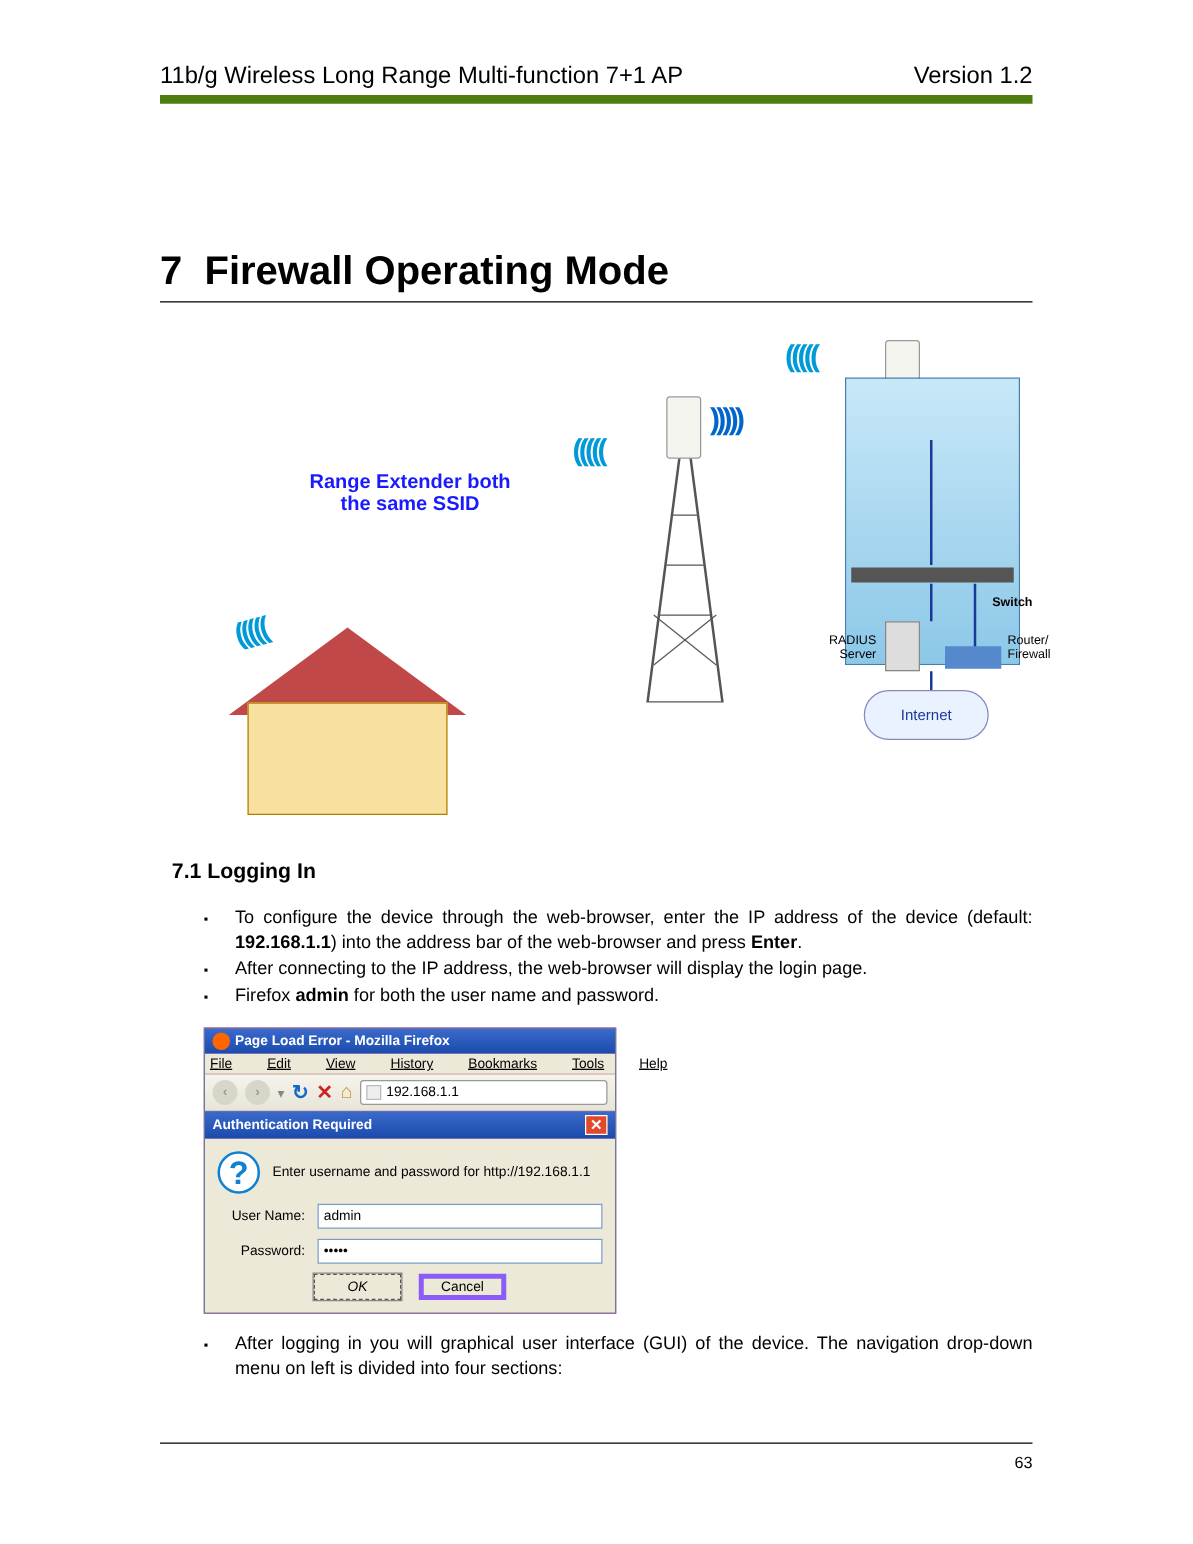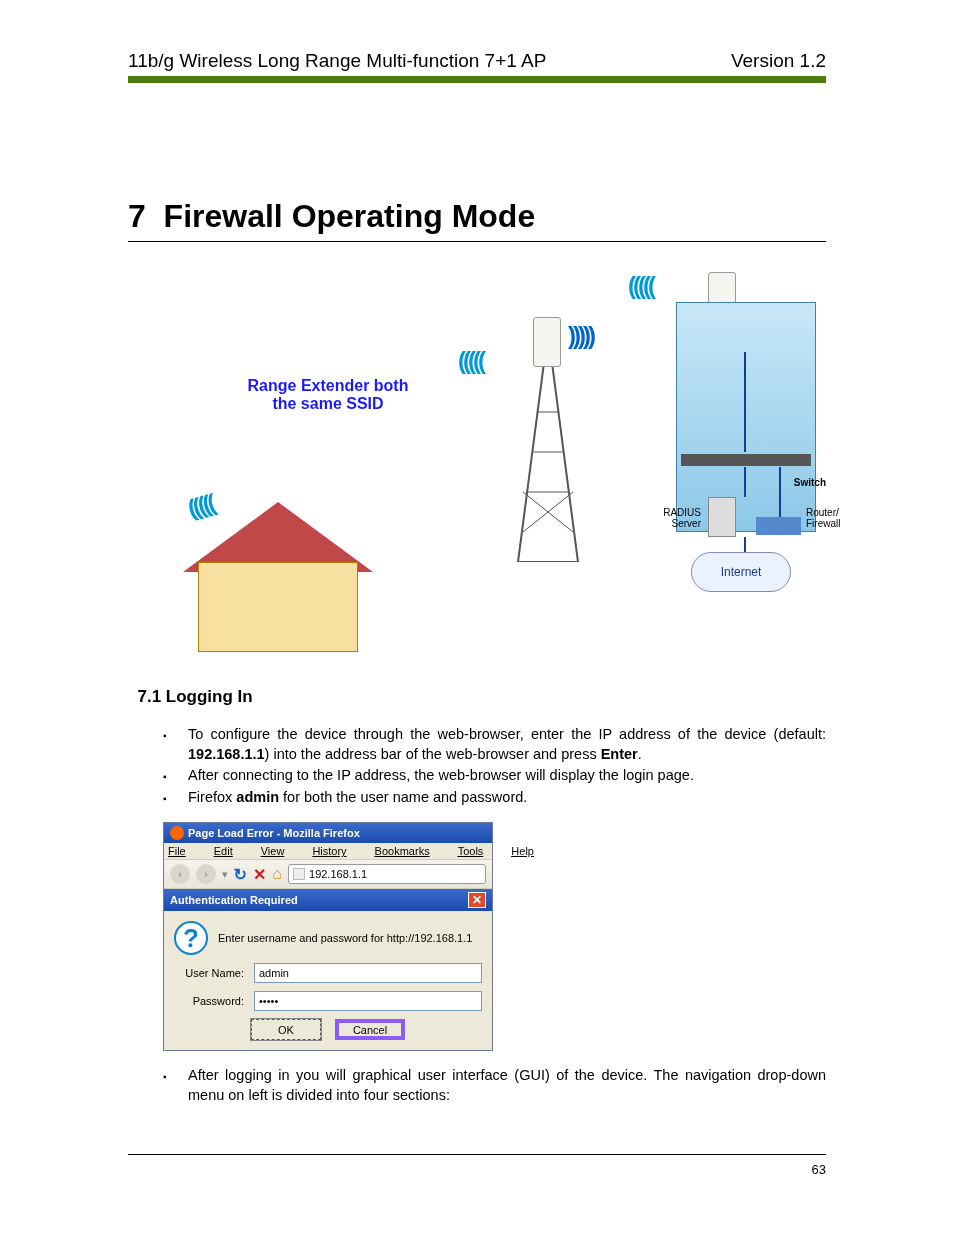--- a/index.html
+++ b/index.html
@@ -182,21 +182,21 @@
   .auth-label { width:70px; text-align:right; font-size:11px; }
   .auth-input {
     flex:1; height:20px; background:#fff; border:1px solid #7a9ac0; padding:0 4px;
     display:flex; align-items:center;
   }
   .auth-buttons { display:flex; justify-content:center; gap:14px; margin-top:6px; }
   .dlg-btn {
     width:70px; height:21px; background:#ece9d8; border:4px solid #8b5cf6;
     display:flex; align-items:center; justify-content:center; font-size:11px;
   }
-  .dlg-btn.ok { border:1px dashed #555; outline:1px solid #888; }
+  .dlg-btn.ok { border:1px dashed #555; outline:1px solid #888;font-style:italic; }
 
   .footer-line {
     position:absolute; left:128px; right:128px; bottom:80px;
     border-top:1px solid #000;
   }
   .page-num {
     position:absolute; right:128px; bottom:58px; font-size:13px;
   }
 </style>
 </head>

